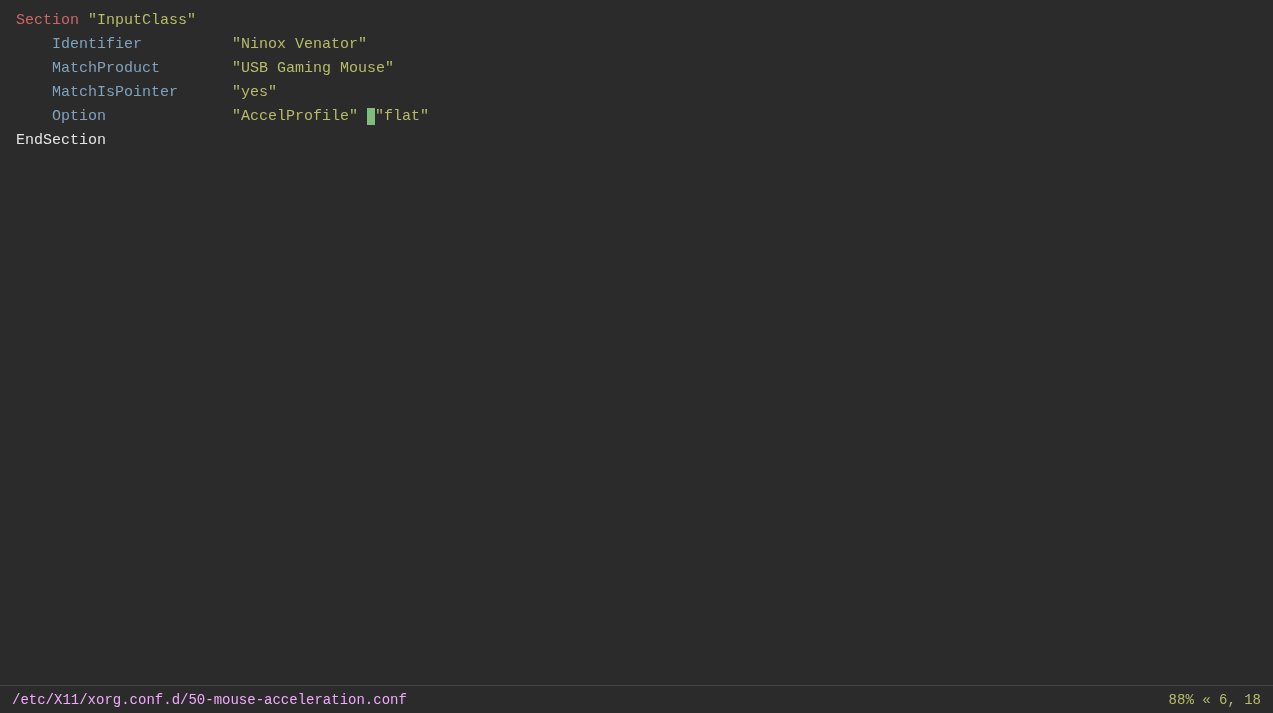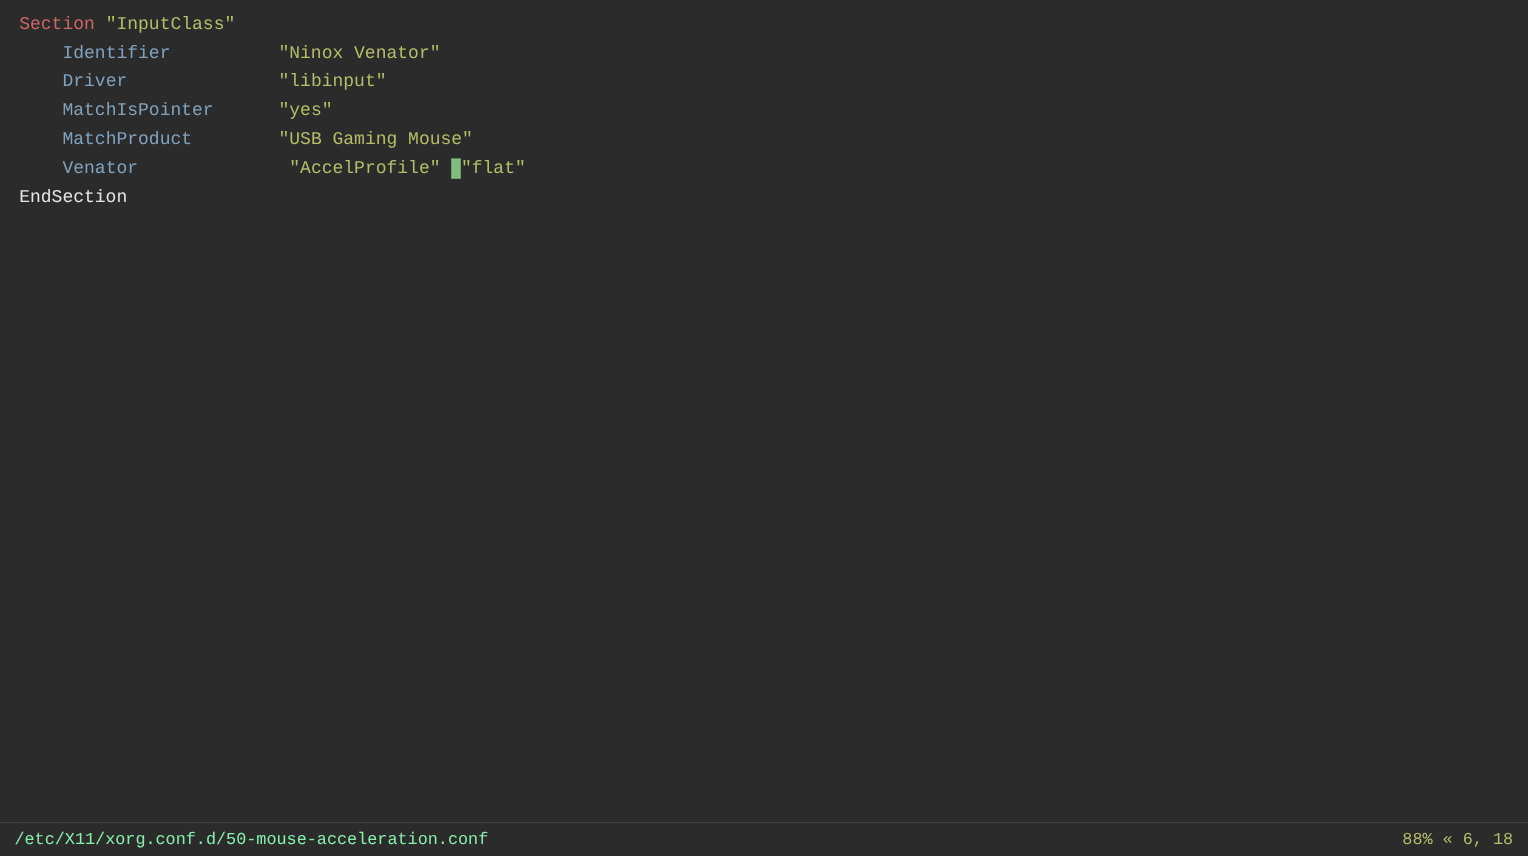--- a/index.html
+++ b/index.html
@@ -71,55 +71,52 @@
       border-top: 1px solid #444;
       display: flex;
       align-items: center;
       justify-content: space-between;
       padding: 0 12px;
       color: #b5bd68;
       font-size: 14px;
     }
 
     .status-left {
-      color: #86efac;
+      color: #f0abfc;
       text-align: center;
     }
 
     .status-right {
       color: #b5bd68;
     }
   </style>
 </head>
 <body>
 
 <div class="editor-area">
 
   <div class="line">
     <span class="line-gutter"></span><span class="kw-section">Section</span><span> </span><span class="kw-string">"InputClass"</span>
   </div>
 
   <div class="line">
     <span class="line-gutter"></span><span>    </span><span class="kw-key">Identifier</span><span>          </span><span class="kw-string">"Ninox Venator"</span>
   </div>
 
+
   <div class="line">
-    <span class="line-gutter"></span><span>    </span><span class="kw-key">Driver</span><span>              </span><span class="kw-string">"libinput"</span>
+    <span class="line-gutter"></span><span>    </span><span class="kw-key">MatchProduct</span><span>        </span><span class="kw-string">"USB Gaming Mouse"</span>
   </div>
 
   <div class="line">
     <span class="line-gutter"></span><span>    </span><span class="kw-key">MatchIsPointer</span><span>      </span><span class="kw-string">"yes"</span>
   </div>
 
   <div class="line">
-    <span class="line-gutter"></span><span>    </span><span class="kw-key">MatchProduct</span><span>        </span><span class="kw-string">"USB Gaming Mouse"</span>
-  </div>
-
-  <div class="line">
-    <span class="line-gutter"></span><span>    </span><span class="kw-key">Venator</span><span>              </span><span class="kw-string">"AccelProfile"</span><span> </span><span class="cursor"></span><span class="kw-string">"flat"</span>
+    <span class="line-gutter"></span><span>    </span><span class="kw-key">Option</span><span>              </span><span class="kw-string">"AccelProfile"</span><span> </span><span class="cursor"></span><span class="kw-string">"flat"</span>
   </div>
 
   <div class="line">
     <span class="line-gutter"></span><span class="kw-end">EndSection</span>
   </div>
 
   <div class="line"><span class="line-gutter"></span></div>
   <div class="line"><span class="line-gutter"></span></div>
   <div class="line"><span class="line-gutter"></span></div>
   <div class="line"><span class="line-gutter"></span></div>

